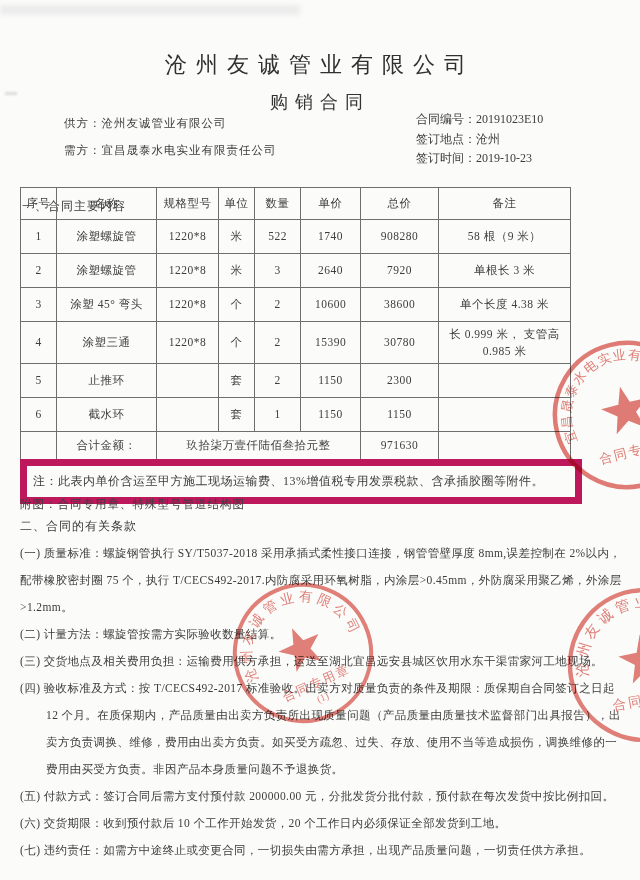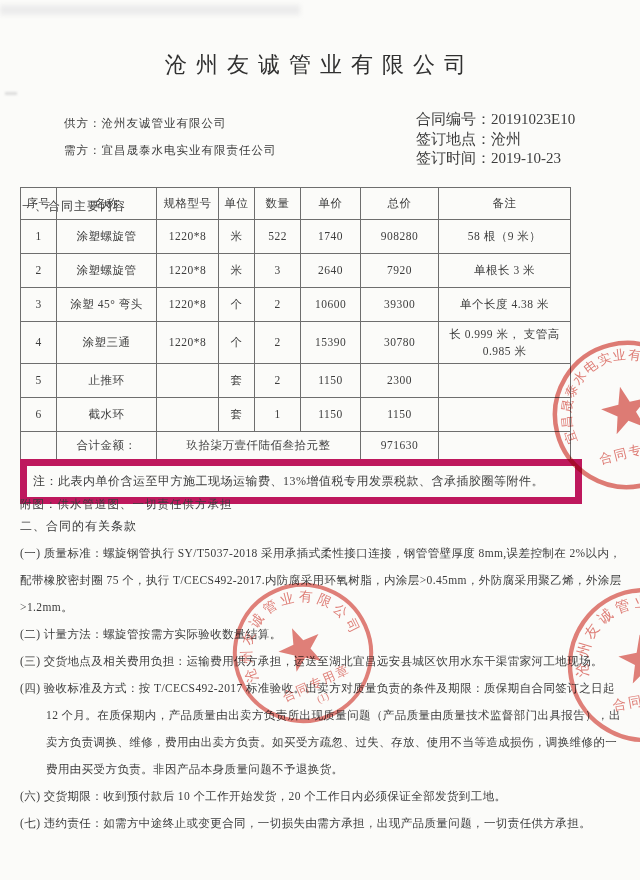--- a/index.html
+++ b/index.html
@@ -12,21 +12,21 @@
   .abs{position:absolute;}
   
   .scan-band{left:0;top:5px;width:300px;height:10px;background:#ececec;filter:blur(2px);}
   .scan-dot{left:5px;top:92px;width:12px;height:3px;background:#dcdcdc;filter:blur(1px);}
   
   .company-title{left:0;top:50px;width:100%;text-align:center;font-size:22px;letter-spacing:9px;color:#303030;}
   .doc-title{left:0;top:90px;width:100%;text-align:center;font-size:18px;letter-spacing:7px;color:#333;}
   .party-line{font-size:11.5px;letter-spacing:1px;color:#3c3c3c;margin-left:42px;}
   .supplier-line{left:22px;top:116px;}
   .buyer-line{left:22px;top:143px;}
-  .meta-block{left:416px;top:110px;font-size:15px;line-height:19.5px;color:#3c3c3c;}
+  .meta-block{left:416px;top:110px;font-size:12px;line-height:19.5px;color:#3c3c3c;}
   .sec-heading{font-size:12px;letter-spacing:1px;color:#383838;}
   .sec1-heading{left:22px;top:168px;margin-top:30px;}
   .sec2-heading{left:20px;top:518px;}
   
   .items-table{left:20px;top:187px;border-collapse:collapse;table-layout:fixed;width:550px;
     font-size:11.5px;color:#3d3d3d;}
   .items-table th,.items-table td{border:1px solid #6e6e6e;text-align:center;vertical-align:middle;
     font-weight:normal;padding:1px 3px;line-height:1.4;letter-spacing:.5px;}
   tr.h-head{height:32px;} tr.h-r{height:34px;} tr.h-r4{height:42px;} tr.h-total{height:28px;}
   .note-box{left:20px;top:459px;width:536px;border:7px solid #be185d;padding:7px 6px;
@@ -45,20 +45,21 @@
 </style>
 </head>
 <body>
 
 <div class="page">
 
   <div class="abs scan-band"></div>
   <div class="abs scan-dot"></div>
 
   <div class="abs company-title">沧州友诚管业有限公司</div>
+  <div class="abs doc-title">购销合同</div>
 
   <div class="abs party-line supplier-line">
     <span>供方：</span><span>沧州友诚管业有限公司</span>
   </div>
 
   <div class="abs meta-block">
     <div><span>合同编号：</span><span>20191023E10</span></div>
     <div><span>签订地点：</span><span>沧州</span></div>
     <div><span>签订时间：</span><span>2019-10-23</span></div>
   </div>
@@ -113,21 +114,21 @@
         <td>7920</td>
         <td>单根长 3 米</td>
       </tr>
       <tr class="h-r">
         <td>3</td>
         <td>涂塑 45° 弯头</td>
         <td>1220*8</td>
         <td>个</td>
         <td>2</td>
         <td>10600</td>
-        <td>39300</td>
+        <td>38600</td>
         <td>单个长度 4.38 米</td>
       </tr>
       <tr class="h-r4">
         <td>4</td>
         <td>涂塑三通</td>
         <td>1220*8</td>
         <td>个</td>
         <td>2</td>
         <td>15390</td>
         <td>30780</td>
@@ -157,29 +158,30 @@
         <td></td>
         <td>合计金额：</td>
         <td colspan="4">玖拾柒万壹仟陆佰叁拾元整</td>
         <td>971630</td>
         <td></td>
       </tr>
     </tbody>
   </table>
 
   <div class="abs note-box">注：此表内单价含运至甲方施工现场运输费、13%增值税专用发票税款、含承插胶圈等附件。</div>
-  <div class="abs attachment-line">附图：供水管道图、一切责任供方承担</div>
+  <div class="abs attachment-line">附图：合同专用章、特殊型号管道结构图</div>
 
   <div class="abs sec-heading sec2-heading">二、合同的有关条款</div>
 
   <div class="abs clauses">
     <p class="clause">(一) 质量标准：螺旋钢管执行 SY/T5037-2018 采用承插式柔性接口连接，钢管管壁厚度 8mm,误差控制在 2%以内，配带橡胶密封圈 75 个，执行 T/CECS492-2017.内防腐采用环氧树脂，内涂层&gt;0.45mm，外防腐采用聚乙烯，外涂层&gt;1.2mm。</p>
     <p class="clause">(二) 计量方法：螺旋管按需方实际验收数量结算。</p>
     <p class="clause">(三) 交货地点及相关费用负担：运输费用供方承担，运送至湖北宜昌远安县城区饮用水东干渠雷家河工地现场。</p>
     <p class="clause hang">(四) 验收标准及方式：按 T/CECS492-2017 标准验收。出卖方对质量负责的条件及期限：质保期自合同签订之日起 12 个月。在质保期内，产品质量由出卖方负责所出现质量问题（产品质量由质量技术监督部门出具报告），出卖方负责调换、维修，费用由出卖方负责。如买受方疏忽、过失、存放、使用不当等造成损伤，调换维修的一费用由买受方负责。非因产品本身质量问题不予退换货。</p>
+    <p class="clause">(五) 付款方式：签订合同后需方支付预付款 200000.00 元，分批发货分批付款，预付款在每次发货中按比例扣回。</p>
     <p class="clause">(六) 交货期限：收到预付款后 10 个工作开始发货，20 个工作日内必须保证全部发货到工地。</p>
     <p class="clause">(七) 违约责任：如需方中途终止或变更合同，一切损失由需方承担，出现产品质量问题，一切责任供方承担。</p>
   </div>
 
   <svg class="abs stamp stamp-buyer" width="170" height="170" viewBox="0 0 170 170">
     <defs>
         <path id="arcA" d="M 32.4,104.2 A 56,56 0 1 1 137.6,104.2"></path>
       </defs>
     <g transform="rotate(-14 85 85)" fill="#d5453c" stroke="none" opacity="0.82">
       <circle cx="85" cy="85" r="72" fill="none" stroke="#d5453c" stroke-width="4.5"></circle>

